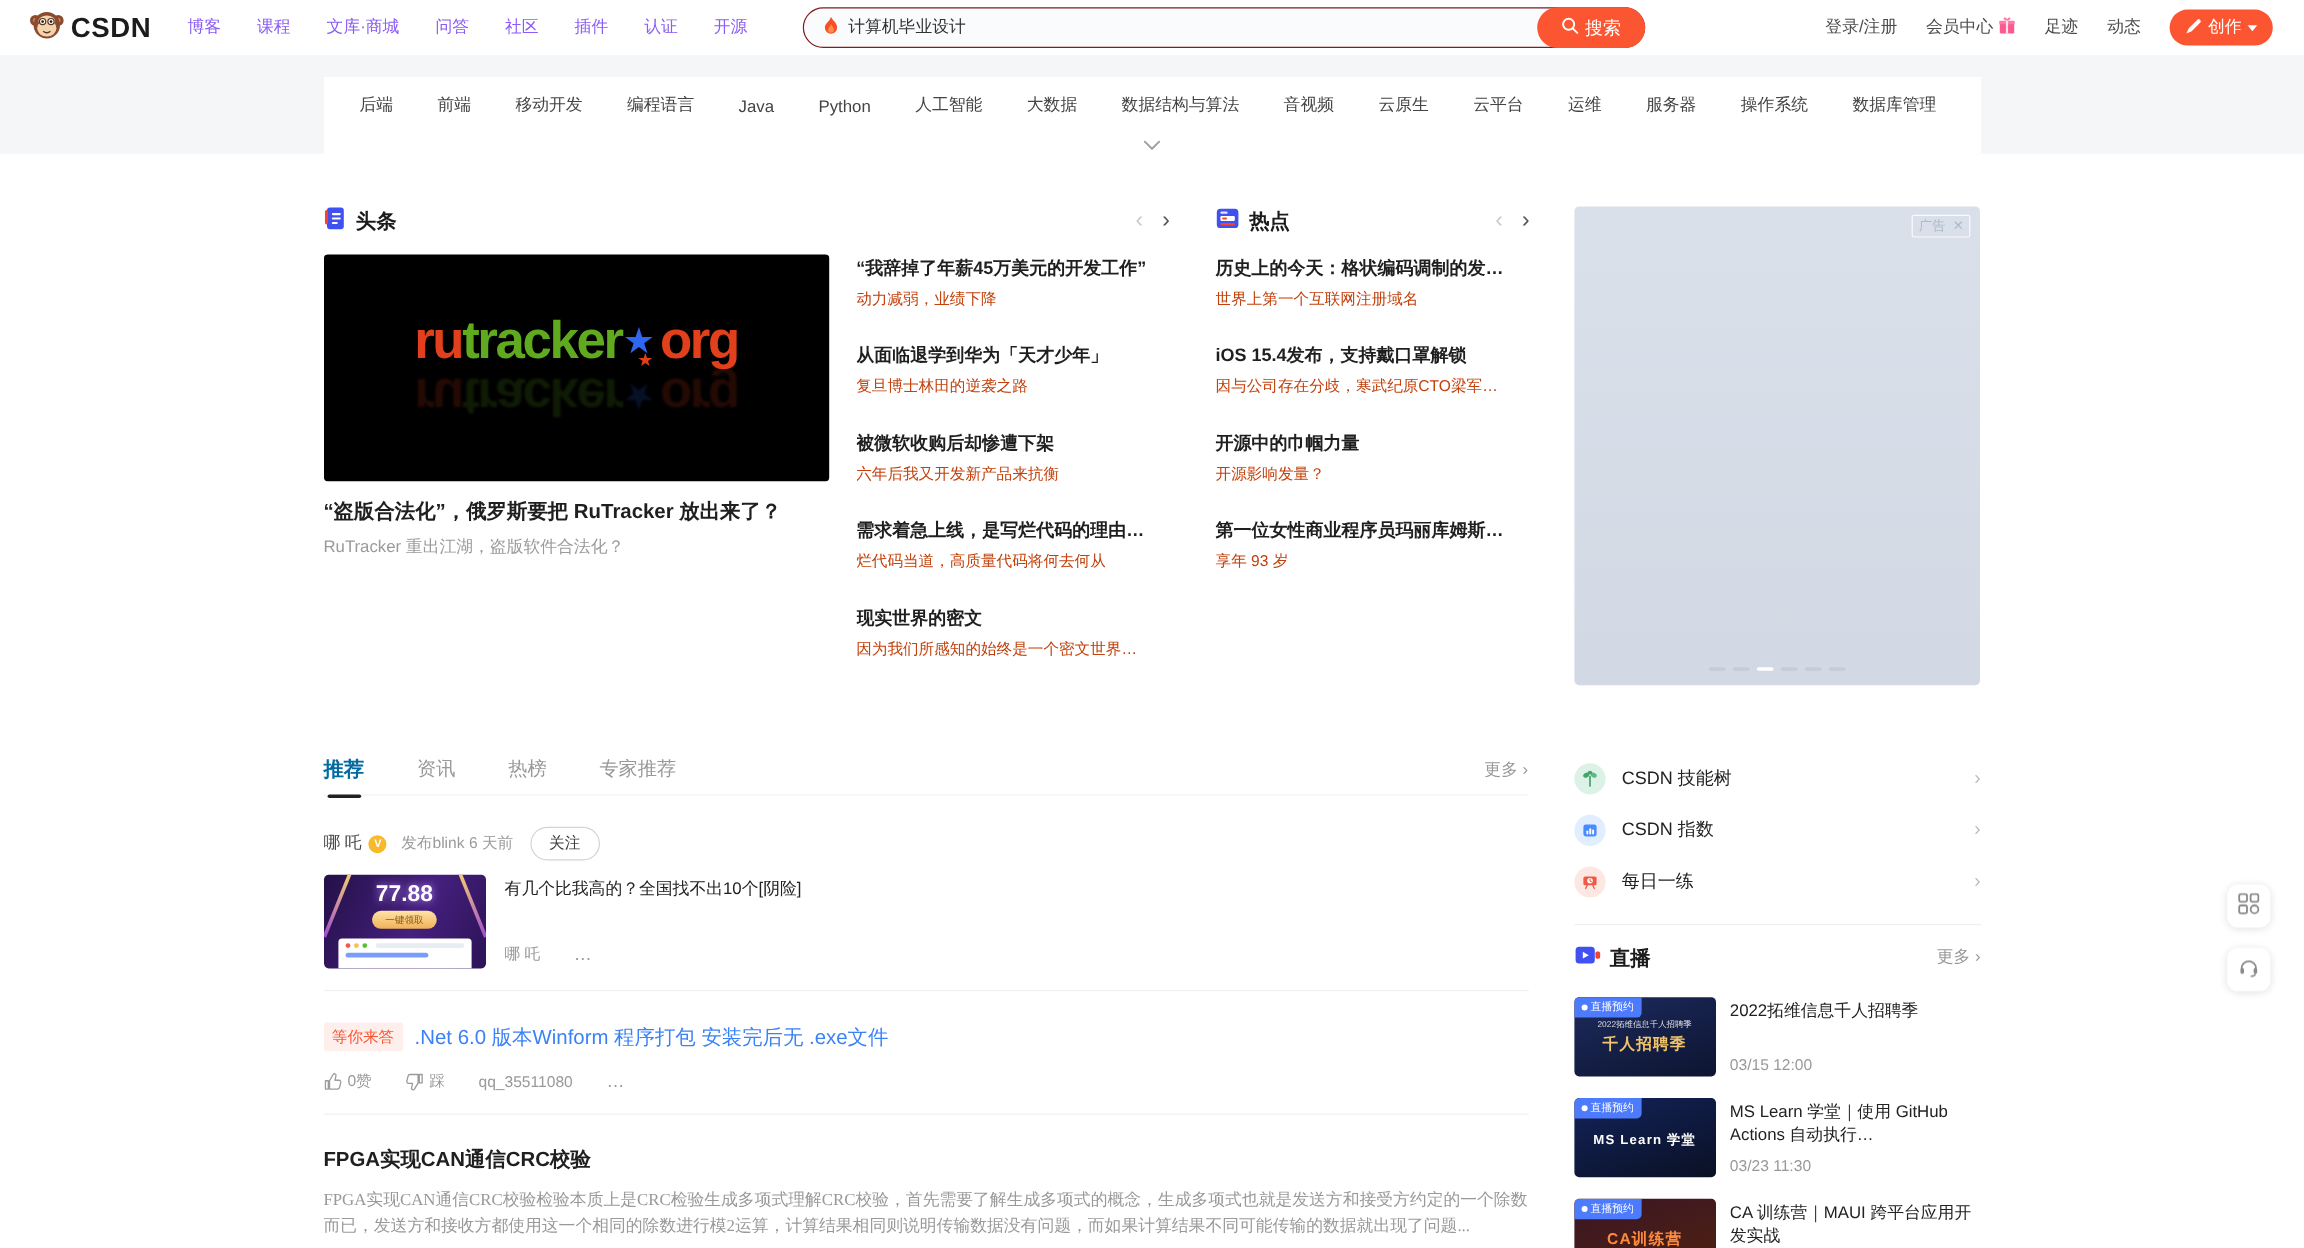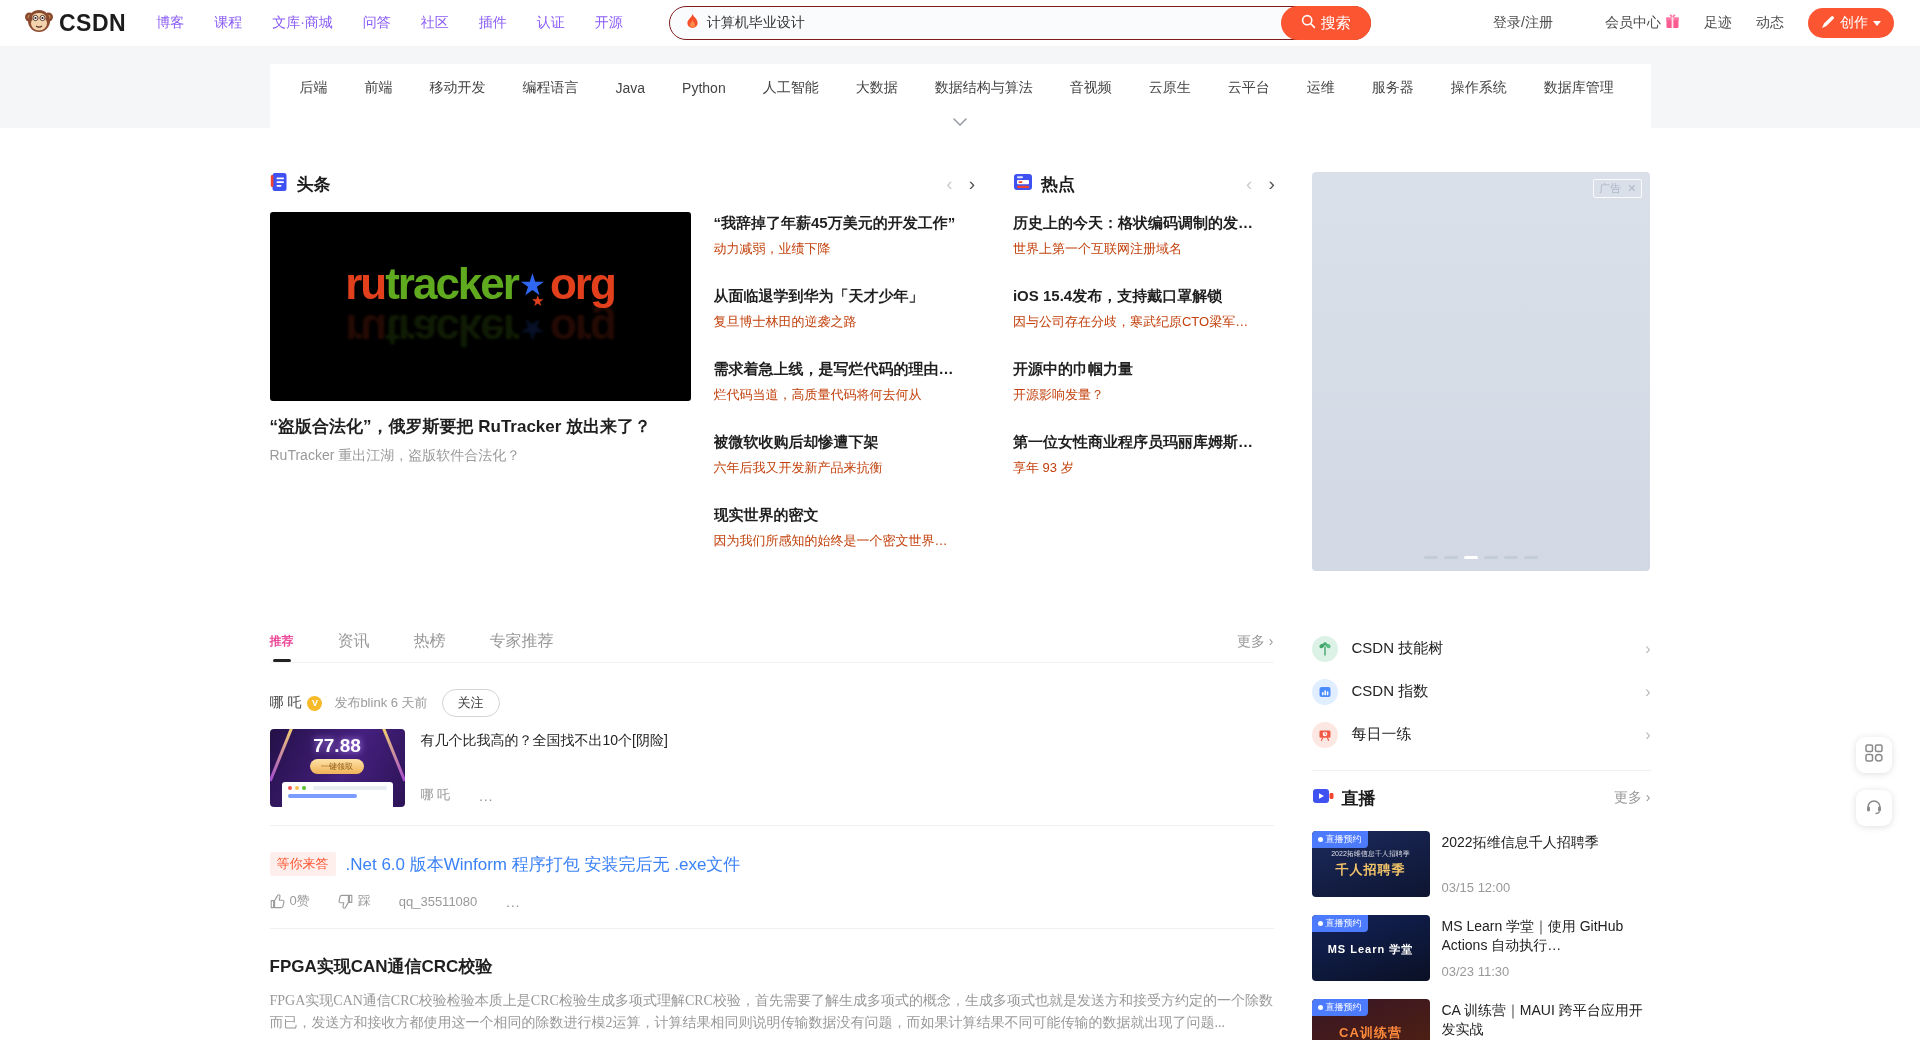--- a/index.html
+++ b/index.html
@@ -9,21 +9,21 @@
 
   
   .top-header{height:46px;display:flex;align-items:center;padding-left:24px;background:#fff;}
   .logo{display:flex;align-items:center;gap:5px;margin-right:30px;}
   .logo-word{font-size:23px;font-weight:800;letter-spacing:.5px;color:#1c1c1c;}
   .main-nav{display:flex;gap:30px;font-size:14px;color:#8b5cf6;}
   .search-bar{margin-left:46px;width:702px;height:34px;border-radius:17px;background:#fafbfd;border:1px solid #7f1d1d;display:flex;align-items:center;}
   .search-value{margin-left:16px;display:flex;align-items:center;gap:8px;font-size:14px;color:#333;}
   .search-btn{margin-left:auto;width:90px;height:34px;margin-right:-1px;border:none;border-radius:17px;background:#fc5531;color:#fff;font-size:15px;display:flex;align-items:center;justify-content:center;gap:5px;cursor:pointer;}
   .header-right{margin-left:auto;display:flex;align-items:center;gap:24px;padding-right:26px;font-size:14px;color:#4c4c4c;}
-  .vip-link{display:flex;align-items:center;gap:4px;margin-left:28px;}
+  .vip-link{display:flex;align-items:center;gap:4px;}
   .create-btn{height:30px;padding:0 13px;border:none;border-radius:15px;background:#fc5531;color:#fff;font-size:14px;display:flex;align-items:center;gap:5px;cursor:pointer;}
   .caret-down{width:0;height:0;border-left:4px solid transparent;border-right:4px solid transparent;border-top:5px solid #fff;display:inline-block;}
 
   
   .cat-strip{height:82px;background:#f5f6f7;padding-top:18px;}
   .cat-card{width:1381px;margin:0 auto;height:64px;background:#fff;display:flex;flex-direction:column;}
   .cat-items{display:flex;gap:37px;padding:0 30px;align-items:center;height:48px;font-size:14px;color:#444;}
   .cat-expand{height:16px;display:flex;justify-content:center;align-items:flex-start;cursor:pointer;}
 
   
@@ -60,21 +60,21 @@
   .ad-badge .x{cursor:pointer;}
   .ad-dots{position:absolute;bottom:12px;left:50%;transform:translateX(-50%);display:flex;gap:6px;}
   .dash{width:14px;height:3px;border-radius:1.5px;background:#c3ccd9;cursor:pointer;}
   .dash.active{background:#fff;}
 
   
   .feed-row{display:flex;margin-top:28px;}
   .feed-main{width:1004px;margin-right:38px;padding-top:14px;}
   .tabs{display:flex;align-items:center;height:42px;border-bottom:1px solid #f2f2f2;}
   .tab{font-size:16px;color:#999;margin-right:44px;cursor:pointer;}
-  .tab.active{font-size:12px;color:#ec4899;font-weight:700;position:relative;}
+  .tab.active{font-size:17px;color:#0369a1;font-weight:700;position:relative;}
   .tab.active::after{content:"";position:absolute;left:3px;right:3px;bottom:-12px;height:3px;background:#222;border-radius:2px;}
   .more-link{margin-left:auto;color:#999;font-size:14px;}
   .post{padding:26px 0 18px;border-bottom:1px solid #f0f0f0;}
   .post:last-child{border-bottom:none;}
   .p1-head{display:flex;align-items:center;}
   .author{font-size:14px;color:#4a4a4a;}
   .vbadge{width:15px;height:15px;border-radius:50%;background:#f7ba2a;color:#fff;font-size:9px;font-weight:700;display:flex;align-items:center;justify-content:center;margin-left:6px;}
   .meta{color:#9b9b9b;font-size:13px;margin-left:12px;}
   .follow-btn{margin-left:14px;border:1px solid #d4d4d4;border-radius:15px;padding:4px 15px;font-size:13px;color:#3d3d3d;background:#fff;cursor:pointer;}
   .p1-body{display:flex;margin-top:12px;}
@@ -296,26 +296,26 @@
         <ul class="news-col">
           <li class="news-item">
             <div class="n-title">“我辞掉了年薪45万美元的开发工作”</div>
             <div class="n-sub">动力减弱，业绩下降</div>
           </li>
           <li class="news-item">
             <div class="n-title">从面临退学到华为「天才少年」</div>
             <div class="n-sub">复旦博士林田的逆袭之路</div>
           </li>
           <li class="news-item">
+            <div class="n-title">被微软收购后却惨遭下架</div>
+            <div class="n-sub">六年后我又开发新产品来抗衡</div>
+          </li>
+          <li class="news-item">
             <div class="n-title">需求着急上线，是写烂代码的理由…</div>
             <div class="n-sub">烂代码当道，高质量代码将何去何从</div>
-          </li>
-          <li class="news-item">
-            <div class="n-title">被微软收购后却惨遭下架</div>
-            <div class="n-sub">六年后我又开发新产品来抗衡</div>
           </li>
           <li class="news-item">
             <div class="n-title">现实世界的密文</div>
             <div class="n-sub">因为我们所感知的始终是一个密文世界…</div>
           </li>
         </ul>
       </div>
     </div>
 
     <div class="hot-col">

